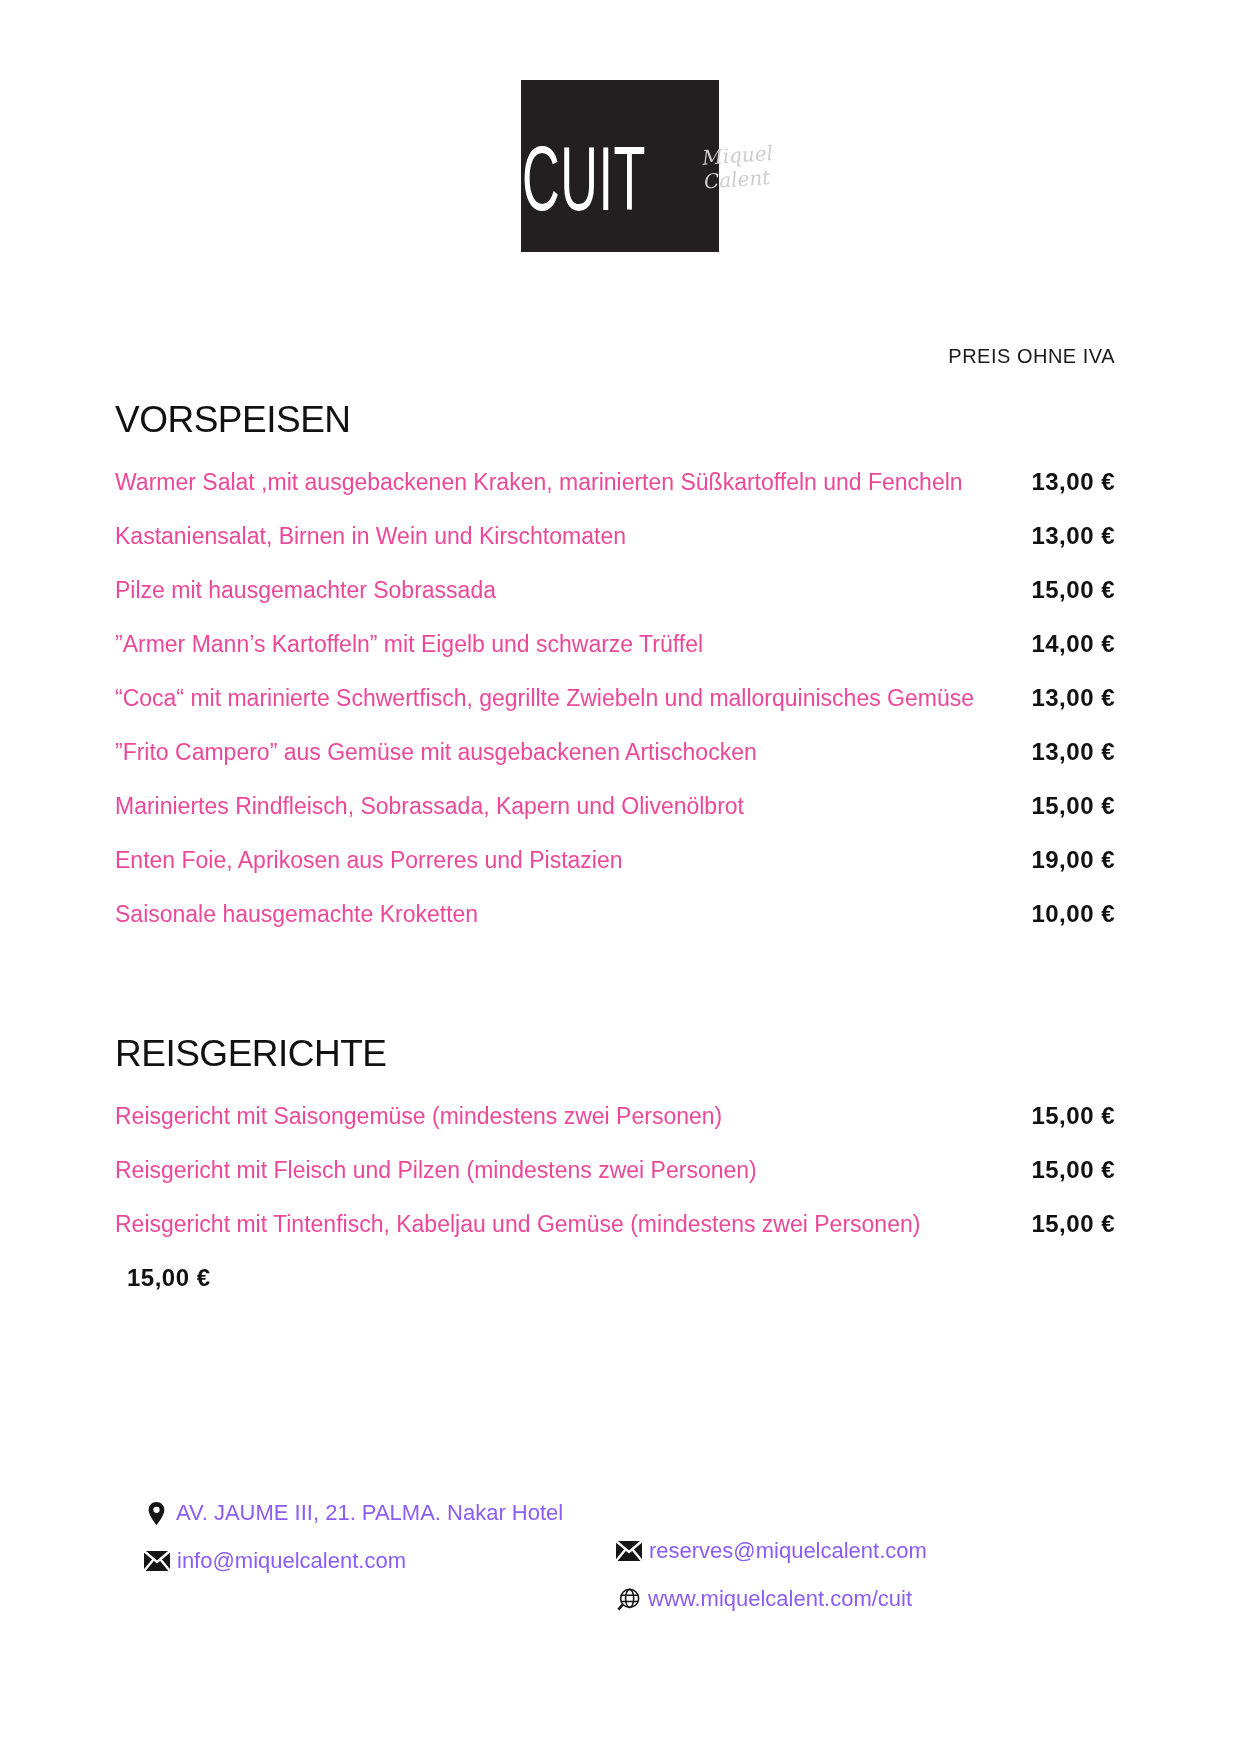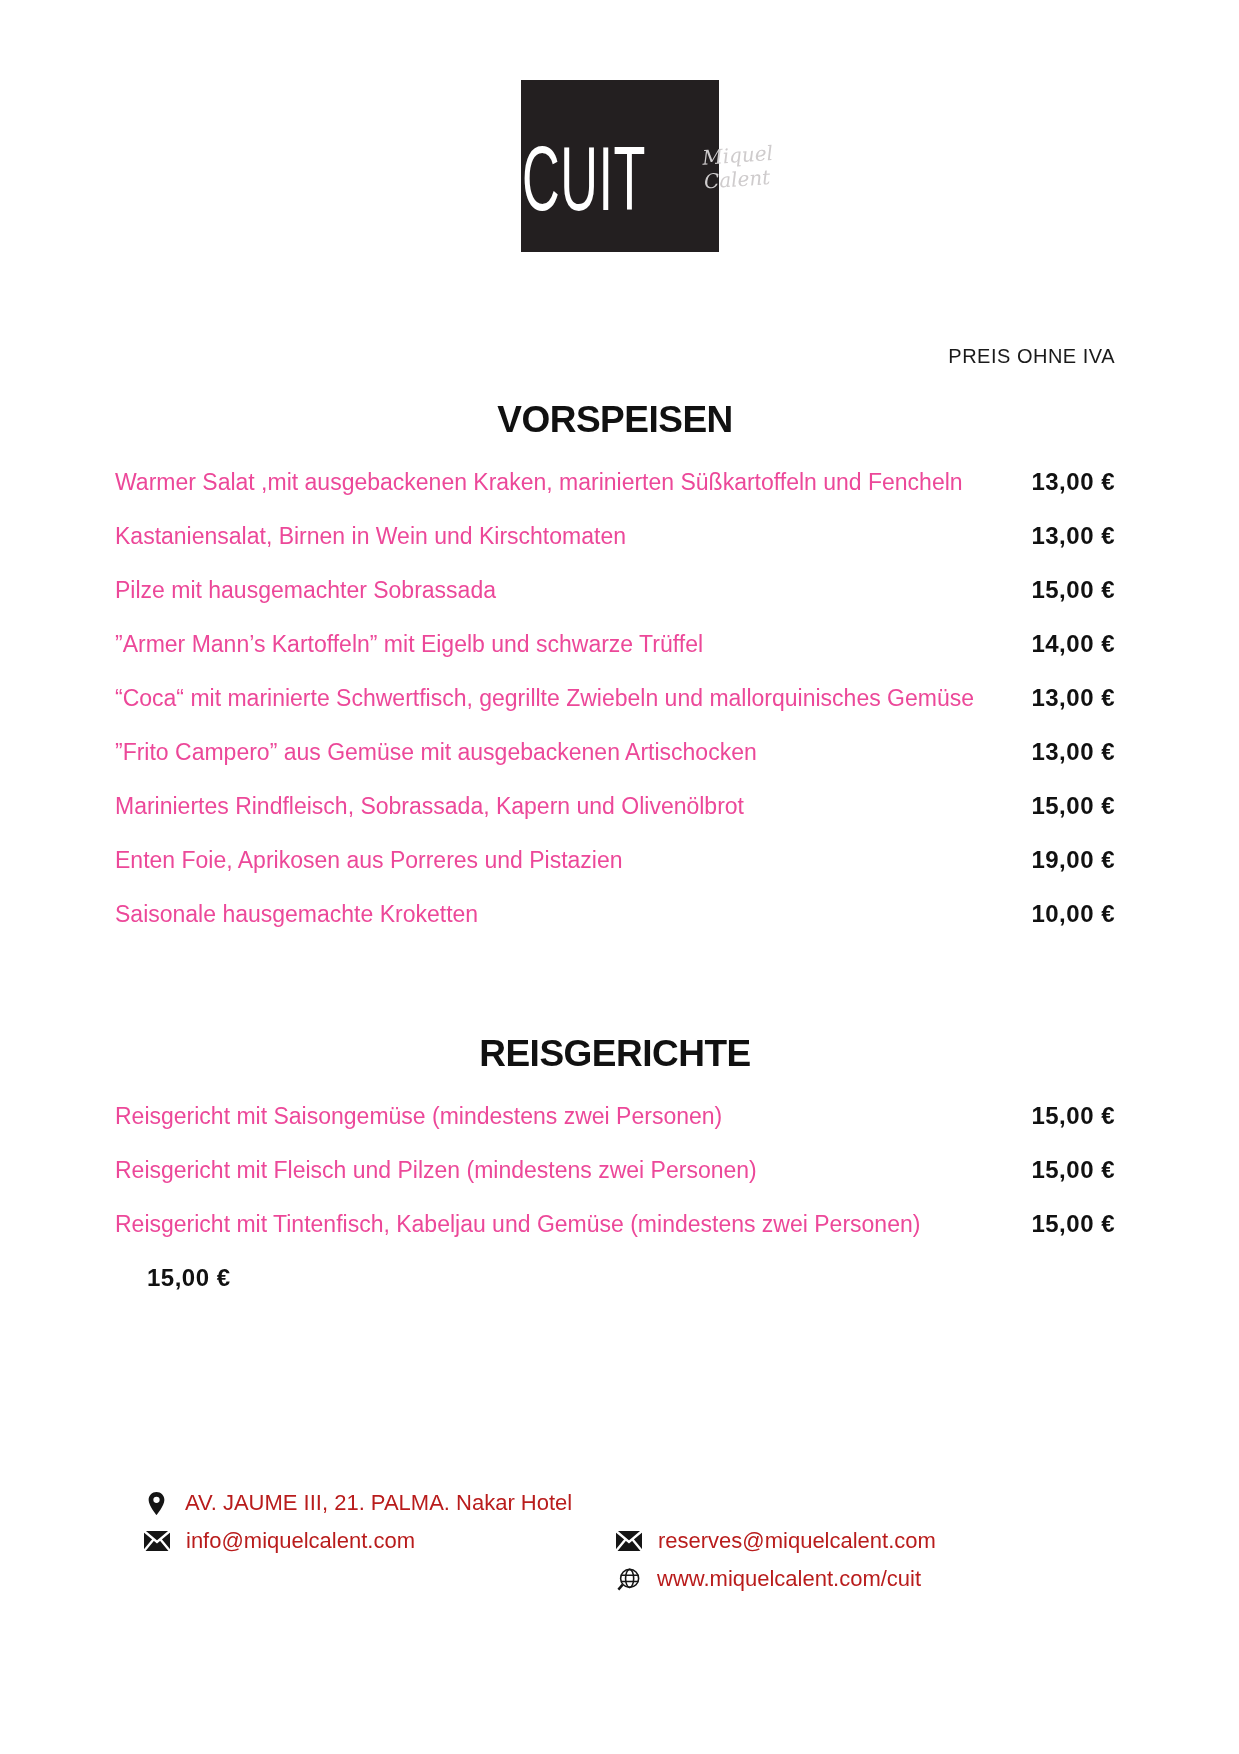--- a/index.html
+++ b/index.html
@@ -36,51 +36,52 @@
   }
 
   .tax-note {
     position:absolute; top:345px; right:124px;
     font-size:20px; letter-spacing:0.5px;
     color:#1a1a1a;
   }
 
   .menu-section { position:absolute; left:115px; right:124px; }
   .menu-section h2 {
-    text-align:center;
-    font-size:37px; font-weight:700; letter-spacing:-0.5px;
+    text-align:left;
+    font-size:37px; font-weight:400; letter-spacing:-0.5px;
     line-height:36px;
     color:#111111;
   }
   .rows { margin-top:17px; }
   .row {
     height:54px;
     display:flex; align-items:center; justify-content:space-between;
   }
   .dish {
     font-size:23px; font-weight:400;
     white-space:nowrap;
     color:#ec4899;
   }
   .price {
     font-size:24px; font-weight:700;
-    white-space:nowrap; margin-left:32px;
+    white-space:nowrap; margin-left:12px;
     letter-spacing:0.5px;
     color:#111111;
   }
 
   
   .footer-col { position:absolute; }
   .footer-left  { left:143px; top:1484px; }
   .footer-right { left:615px; top:1522px; }
   .contact-row {
     height:38px;
-    display:flex; align-items:center; gap:15px;
+    display:flex; align-items:center; gap:6px;
     font-size:22px;
-    color:#b91c1c;
+    color:#8b5cf6;
+    margin-top:10px;
   }
   .contact-row svg { flex:0 0 auto; display:block; }
 </style>
 </head>
 <body>
 
 <div class="logo">
   <div class="logo-title">CUIT</div>
   <div class="logo-subtitle">Miquel Calent</div>
 </div>

